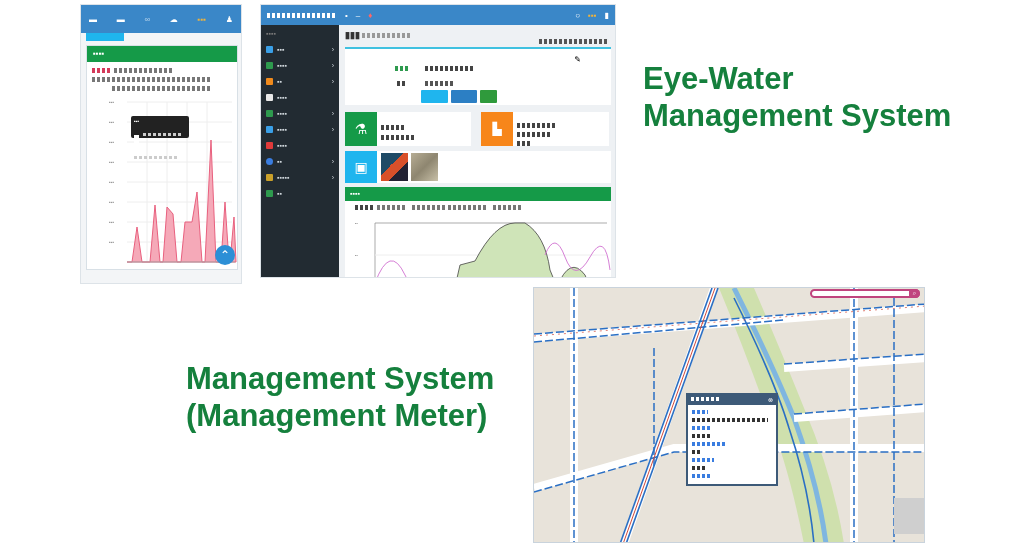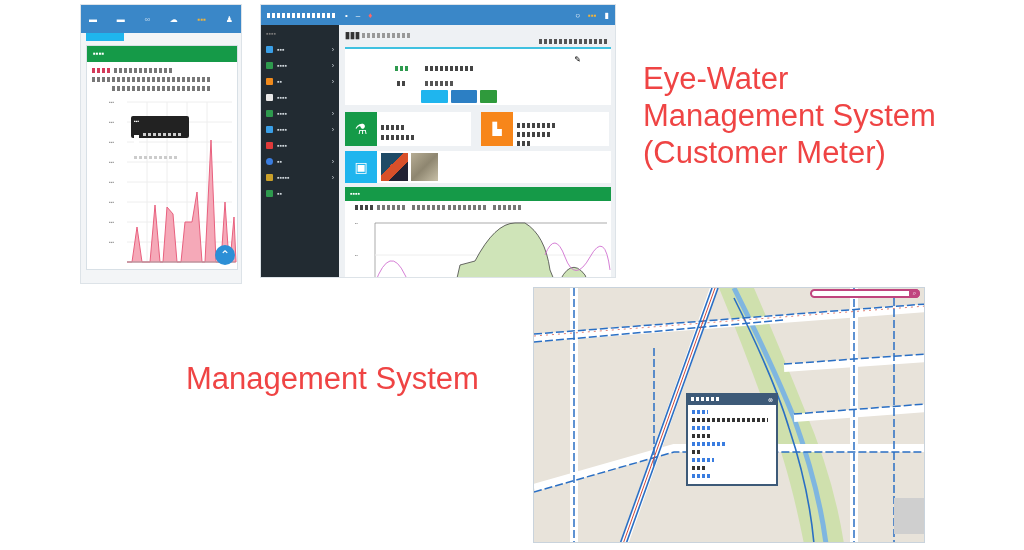--- a/index.html
+++ b/index.html
@@ -1,18 +1,18 @@
 <!DOCTYPE html>
 <html><head>
 <meta charset="utf-8">
 <style>
 *{box-sizing:border-box;margin:0;padding:0}
 body{width:1024px;height:550px;background:#fff;position:relative;overflow:hidden;font-family:"Liberation Sans",sans-serif}
 .abs{position:absolute}
-.caption{position:absolute;font-family:"Liberation Sans",sans-serif;font-weight:normal;color:#ef4444;font-size:31px;line-height:37px}
+.caption{position:absolute;font-family:"Liberation Sans",sans-serif;font-weight:bold;color:#15803d;font-size:31px;line-height:37px}
 .dots{display:inline-block;height:5px;background:repeating-linear-gradient(90deg,currentColor 0 3px,transparent 3px 5px);vertical-align:middle}
 
 #phone{left:80px;top:4px;width:162px;height:280px;background:#f3f5f7;border:1px solid #dde3e8}
 #phone .topbar{height:28px;background:#3a87c8;display:flex;align-items:center;justify-content:space-between;padding:0 8px;color:#fff;font-size:8px}
 #phone .card{position:absolute;left:5px;top:40px;width:152px;height:225px;background:#fff;border:1px solid #d8e0e6}
 #phone .card-h{height:16px;background:#159a48;color:#fff;font-size:8px;padding:3px 6px;font-weight:bold}
 
 #dash{left:260px;top:4px;width:356px;height:274px;background:#eef1f4;border:1px solid #dde3e8;overflow:hidden}
 #dash .top{height:20px;background:#3a87c8;color:#fff;font-size:8px;display:flex;align-items:center;padding:0 6px;gap:8px}
 #dash .side{position:absolute;left:0;top:20px;width:78px;bottom:0;background:#222b32;color:#cfd6db;font-size:7px}
@@ -23,24 +23,24 @@
 .btn{display:inline-block;height:13px;padding:0 8px;font-size:7px;color:#fff;line-height:13px;border-radius:1px;margin-right:3px}
 
 #map{left:533px;top:287px;width:392px;height:256px;background:#e7e2d9;border:1px solid #c9d3dc;overflow:hidden}
 </style>
 </head>
 <body>
 
 <div class="caption" style="left:643px;top:60px">
   <div>Eye-Water</div>
   <div>Management System</div>
-  <div>(Customer Meter)</div>
 </div>
 <div class="caption" style="left:186px;top:360px">
   <div>Management System</div>
+  <div>(Management Meter)</div>
 </div>
 
 <div id="phone" class="abs">
   <div class="topbar">
     <span>▬</span>
     <span>▬</span>
     <span style="opacity:.6">∞</span>
     <span>☁</span>
     <span style="color:#f0b43c">▪▪▪</span>
     <span>♟</span>

